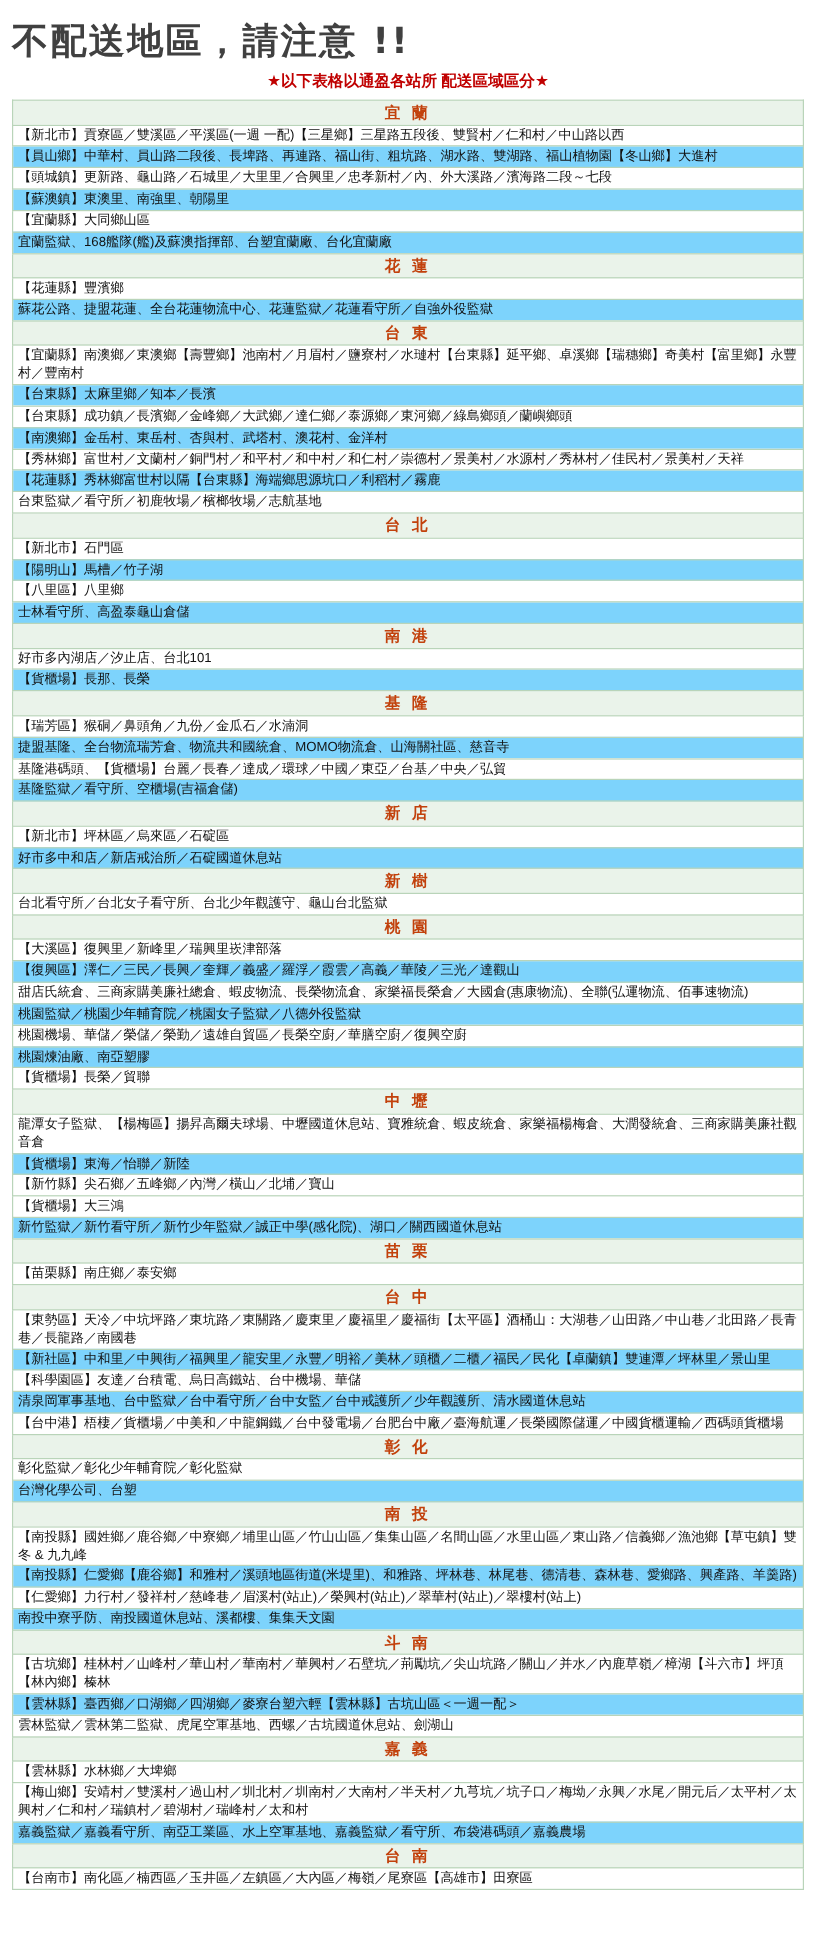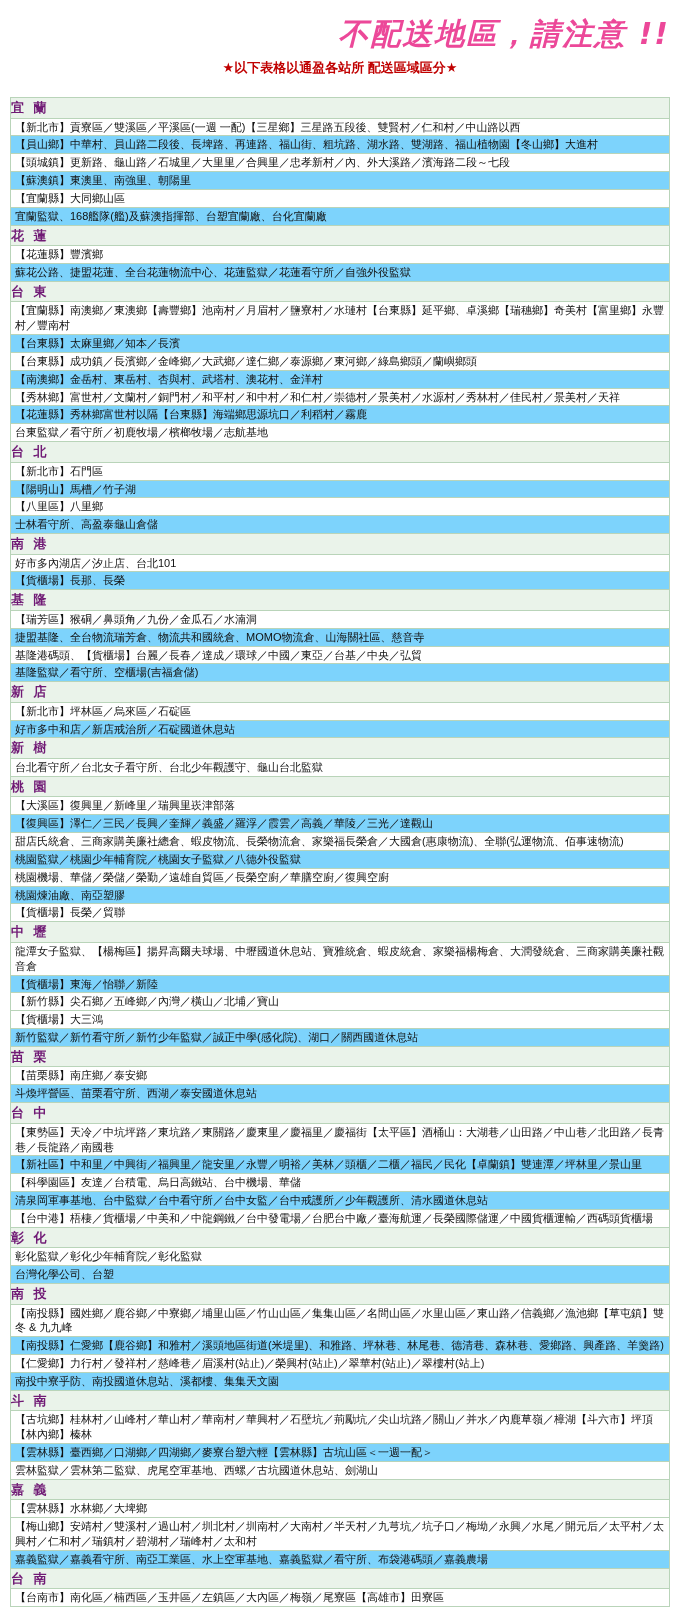--- a/index.html
+++ b/index.html
@@ -12,54 +12,53 @@
     font-family: "Liberation Sans", "DejaVu Sans", sans-serif;
     color: #111;
   }
   .page {
     width: 680px;
     position: relative;
     padding: 6px 10px 10px 10px;
   }
   
   .title {
-    text-align: right;
+    text-align: left;
     font-size: 30px;
     font-weight: bold;
-    color: #ec4899;
+    color: #404040;
     letter-spacing: 2px;
     margin: 8px 0 4px 0;
     font-family: "DejaVu Sans", sans-serif;
-    font-style: italic;
   }
   .subtitle {
     text-align: center;
     font-size: 13px;
     font-weight: bold;
     color: #c00000;
-    margin-bottom: 20px;
+    margin-bottom: 6px;
   }
   
   .tbl {
     width: 100%;
     border-collapse: collapse;
     border: 1px solid #7aa87a;
   }
   .tbl td {
     border: 1px solid #b9d4b9;
     padding: 1px 4px;
     font-size: 11px;
     line-height: 1.35;
     vertical-align: middle;
     color: #111;
   }
   tr.region td {
     background: #eaf3ea;
-    text-align: left;
-    color: #701a75;
+    text-align: center;
+    color: #c2410c;
     font-weight: bold;
     font-size: 13px;
     letter-spacing: 3px;
     padding: 1px 0;
   }
   tr.row td { background: #ffffff; }
   tr.row.alt td { background: #7dd3fc; }
 </style>
 </head>
 <body>
@@ -220,23 +219,20 @@
         </tr>
         <tr class="row alt">
           <td>新竹監獄／新竹看守所／新竹少年監獄／誠正中學(感化院)、湖口／關西國道休息站</td>
         </tr>
         <tr class="region">
           <td>苗 栗</td>
         </tr>
         <tr class="row">
           <td>【苗栗縣】南庄鄉／泰安鄉</td>
         </tr>
-        <tr class="row alt">
-          <td>斗煥坪營區、苗栗看守所、西湖／泰安國道休息站</td>
-        </tr>
         <tr class="region">
           <td>台 中</td>
         </tr>
         <tr class="row">
           <td>【東勢區】天冷／中坑坪路／東坑路／東關路／慶東里／慶福里／慶福街【太平區】酒桶山：大湖巷／山田路／中山巷／北田路／長青巷／長龍路／南國巷</td>
         </tr>
         <tr class="row alt">
           <td>【新社區】中和里／中興街／福興里／龍安里／永豐／明裕／美林／頭櫃／二櫃／福民／民化【卓蘭鎮】雙連潭／坪林里／景山里</td>
         </tr>
         <tr class="row">

